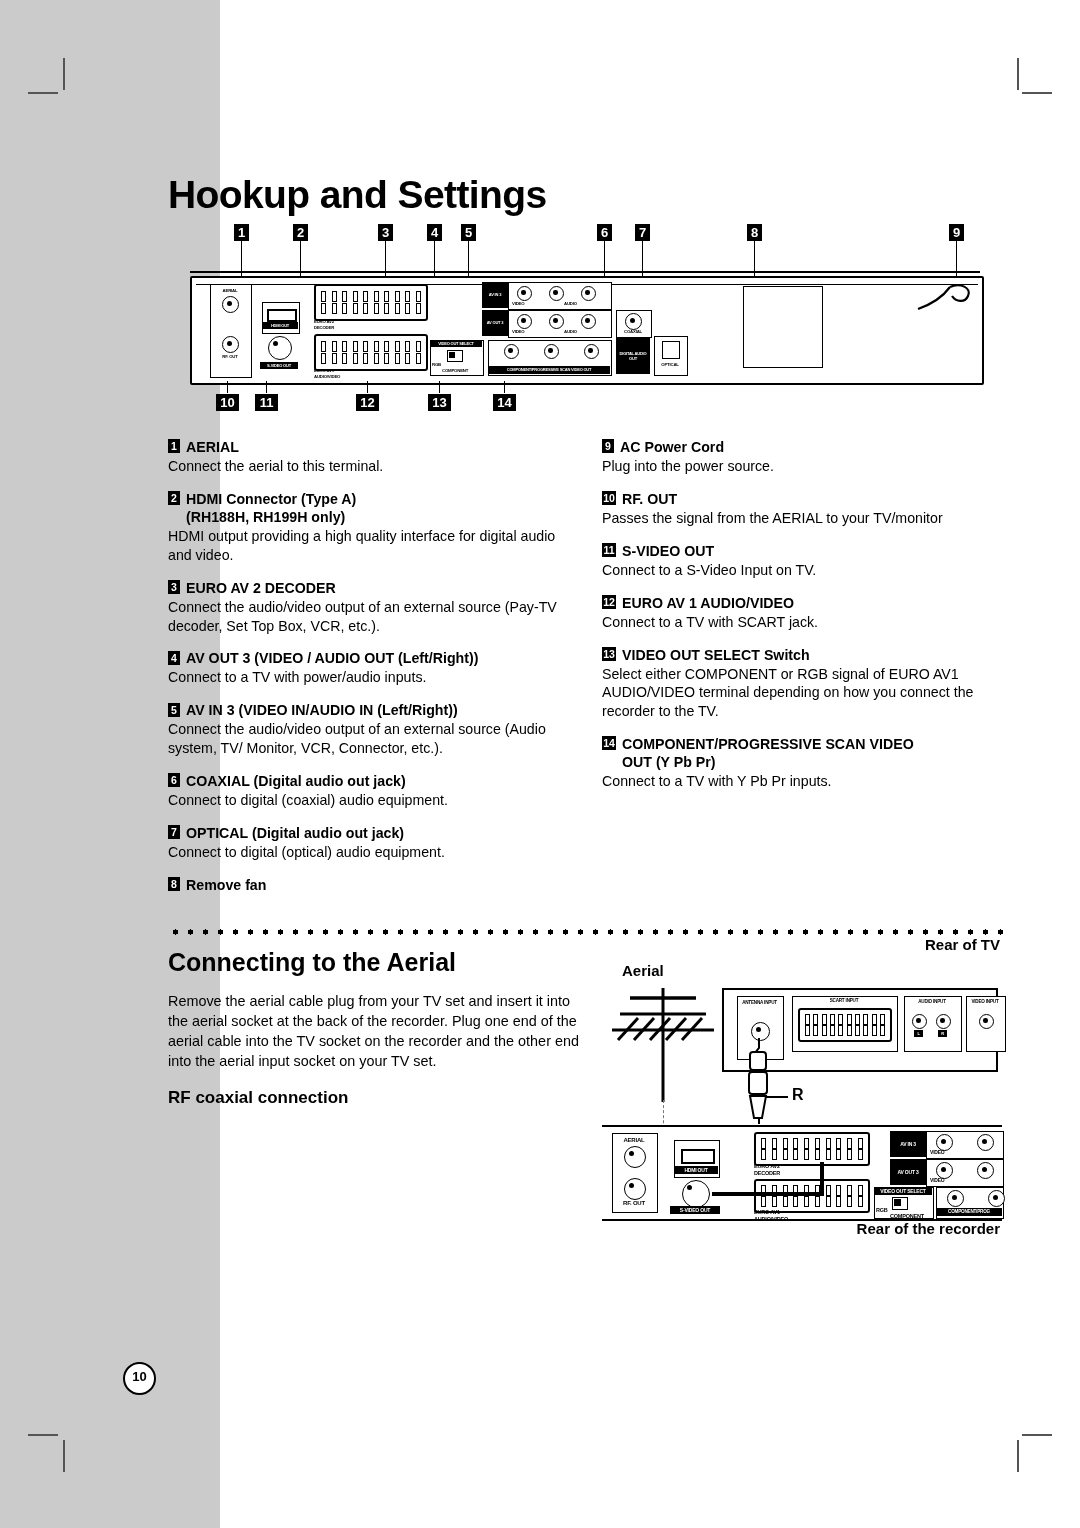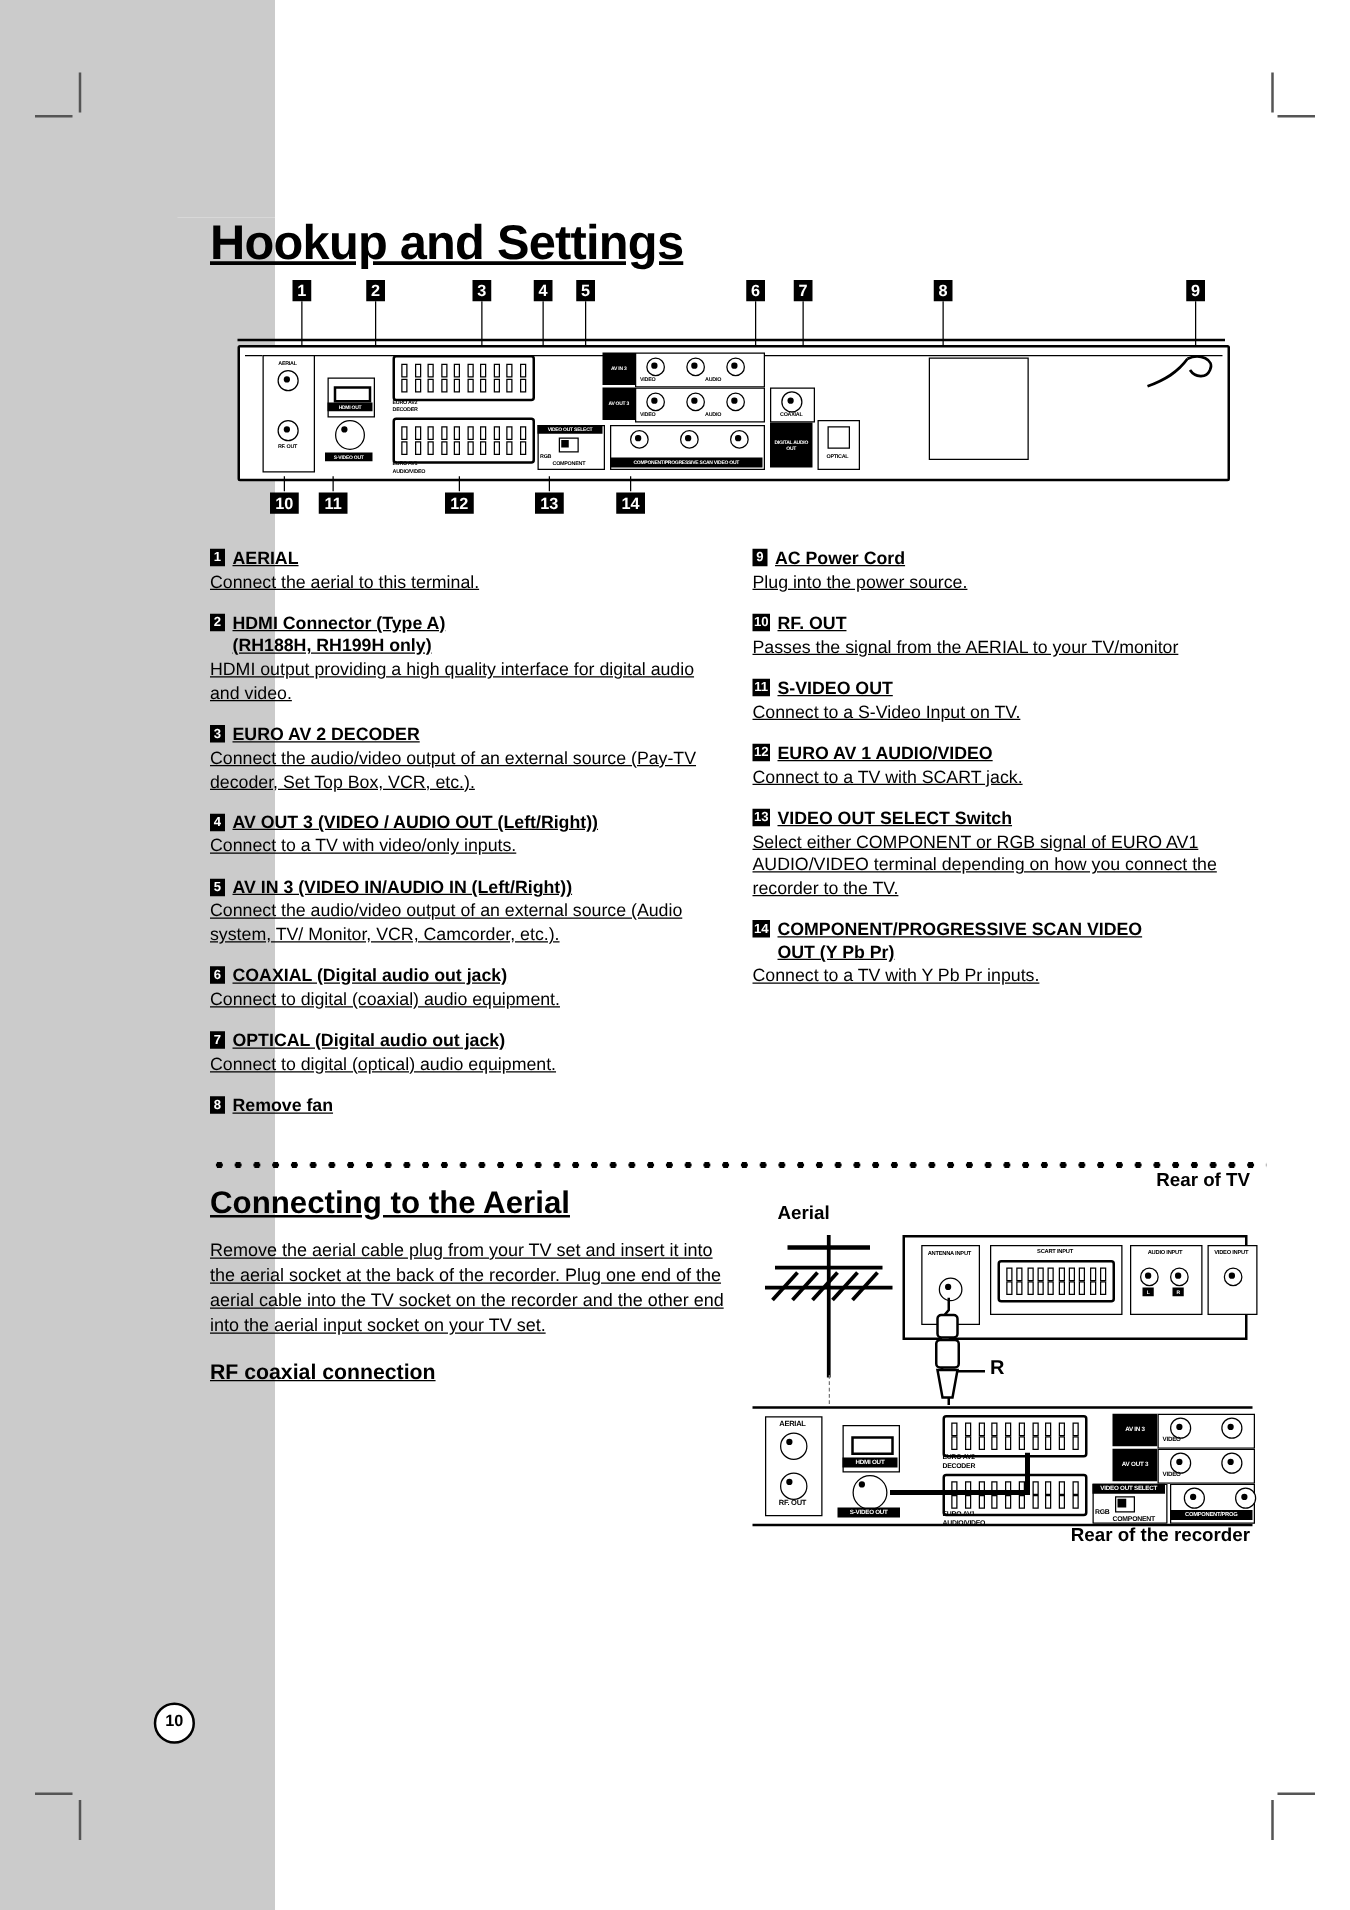--- a/index.html
+++ b/index.html
@@ -16,21 +16,21 @@
   #grey-body{position:absolute;left:0;top:0;width:142px;height:1528px;background:#cbcbcb;}
   #grey-lower{position:absolute;left:0;top:174px;width:220px;height:1354px;background:#cbcbcb;}
 
   
   .crop{position:absolute;background:#555;}
   .crop.v{width:2px;}
   .crop.h{height:2px;}
 
   
   #page{position:absolute;left:0;top:0;width:1080px;height:1528px;}
-  #content{position:absolute;left:168px;top:175px;width:845px;text-decoration:underline;}
+  #content{position:absolute;left:168px;top:175px;width:845px;}
 
   h1#title{
     font-size:39px;font-weight:bold;letter-spacing:-0.6px;
     margin:0 0 8px 0;line-height:1.05;
   }
   h2#subtitle{
     font-size:23px;font-weight:bold;margin:0 0 18px 0;line-height:1.1;
   }
 
   
@@ -333,29 +333,29 @@
           <span>EURO AV 2 DECODER</span>
         </div>
         <div class="bd">Connect the audio/video output of an external source (Pay-TV decoder, Set Top Box, VCR, etc.).</div>
       </div>
 
       <div class="item">
         <div class="hd">
           <span class="sq">4</span>
           <span>AV OUT 3 (VIDEO / AUDIO OUT (Left/Right))</span>
         </div>
-        <div class="bd">Connect to a TV with video/only inputs.</div>
+        <div class="bd">Connect to a TV with power/audio inputs.</div>
       </div>
 
       <div class="item">
         <div class="hd">
           <span class="sq">5</span>
           <span>AV IN 3 (VIDEO IN/AUDIO IN (Left/Right))</span>
         </div>
-        <div class="bd">Connect the audio/video output of an external source (Audio system, TV/ Monitor, VCR, Camcorder, etc.).</div>
+        <div class="bd">Connect the audio/video output of an external source (Audio system, TV/ Monitor, VCR, Connector, etc.).</div>
       </div>
 
       <div class="item">
         <div class="hd">
           <span class="sq">6</span>
           <span>COAXIAL (Digital audio out jack)</span>
         </div>
         <div class="bd">Connect to digital (coaxial) audio equipment.</div>
       </div>
 

